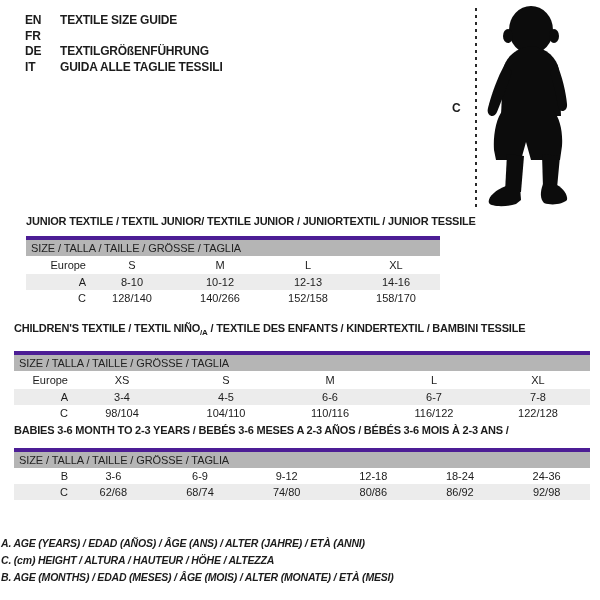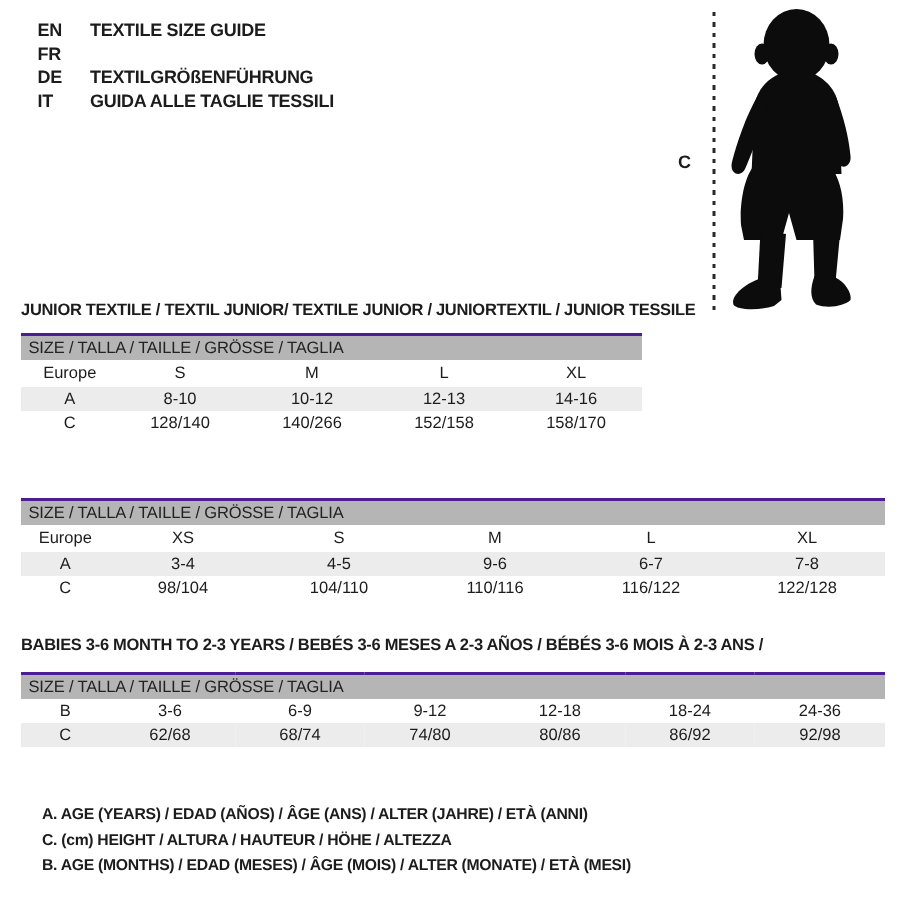--- a/index.html
+++ b/index.html
@@ -18,45 +18,45 @@
   
   .dash-line {
     position:absolute; left:475px; top:8px; width:2px; height:202px;
     background:repeating-linear-gradient(to bottom, #2a2a2a 0 3px, transparent 3px 7px);
   }
   .measure-c { position:absolute; left:452px; top:101px; font-weight:bold; font-size:12px; }
   .toddler-svg { position:absolute; left:483px; top:4px; }
 
   
   .section { position:absolute; left:14px; }
-  #sec-junior   { top:200px; width:414px; }
+  #sec-junior   { top:214px; width:414px;margin-left:12px; }
   #sec-children { top:321px; width:576px; }
   #sec-babies   { top:423px; width:576px; }
 
   .tbl-title { font-weight:bold; font-size:11px; line-height:14px; letter-spacing:-0.2px; white-space:nowrap; }
   .tbl-title sub { font-size:8px; }
 
   table.size-table {
     margin-top:8px; width:100%; border-collapse:collapse; table-layout:fixed;
     font-size:11px; color:#1c1c1c;
   }
   #sec-children table.size-table, #sec-babies table.size-table { margin-top:11px; }
 
   td.size-head {
-    background:#b5b5b5; border-top:2px solid #4c1d95;
+    background:#b5b5b5; border-top:4px solid #4c1d95;
     text-align:left; padding:2px 0 2px 5px; height:12px; color:#222222;
     letter-spacing:-0.1px;
   }
   td.cell { text-align:center; padding:2px 2px; height:13px; }
-  td.rowlabel { text-align:center; padding-left:5px; }
+  td.rowlabel { text-align:right; padding-left:5px; }
   tr.europe td { height:14px; padding-top:3px; padding-bottom:3px; }
   tr.stripe td { background:#ececec; }
 
   
-  .notes { position:absolute; left:28px; top:535px; }
+  .notes { position:absolute; left:1px; top:535px;font-style:italic; }
   .note-line { font-weight:bold; font-size:10.5px; line-height:17px; letter-spacing:-0.2px; white-space:nowrap; }
 </style>
 </head>
 <body>
 
 <div class="lang-block">
   <div class="lang-row">
     <span class="lang-code">EN</span>
     <span>TEXTILE SIZE GUIDE</span>
   </div>
@@ -122,20 +122,21 @@
       <td class="cell">128/140</td>
       <td class="cell">140/266</td>
       <td class="cell">152/158</td>
       <td class="cell">158/170</td>
     </tr>
   </tbody>
     </table>
 </div>
 
 <div class="section" id="sec-children">
+  <div class="tbl-title"><span>CHILDREN'S TEXTILE / TEXTIL NIÑO</span><sub>/A</sub><span> / TEXTILE DES ENFANTS / KINDERTEXTIL / BAMBINI TESSILE</span></div>
   <table class="size-table">
     <colgroup>
         <col style="width:56px">
         <col>
         <col>
         <col>
         <col>
         <col>
       </colgroup>
     <tbody>
@@ -147,21 +148,21 @@
       <td class="cell">XS</td>
       <td class="cell">S</td>
       <td class="cell">M</td>
       <td class="cell">L</td>
       <td class="cell">XL</td>
     </tr>
     <tr class="stripe">
       <td class="cell rowlabel">A</td>
       <td class="cell">3-4</td>
       <td class="cell">4-5</td>
-      <td class="cell">9-6</td>
+      <td class="cell">6-6</td>
       <td class="cell">6-7</td>
       <td class="cell">7-8</td>
     </tr>
     <tr>
       <td class="cell rowlabel">C</td>
       <td class="cell">98/104</td>
       <td class="cell">104/110</td>
       <td class="cell">110/116</td>
       <td class="cell">116/122</td>
       <td class="cell">122/128</td>

